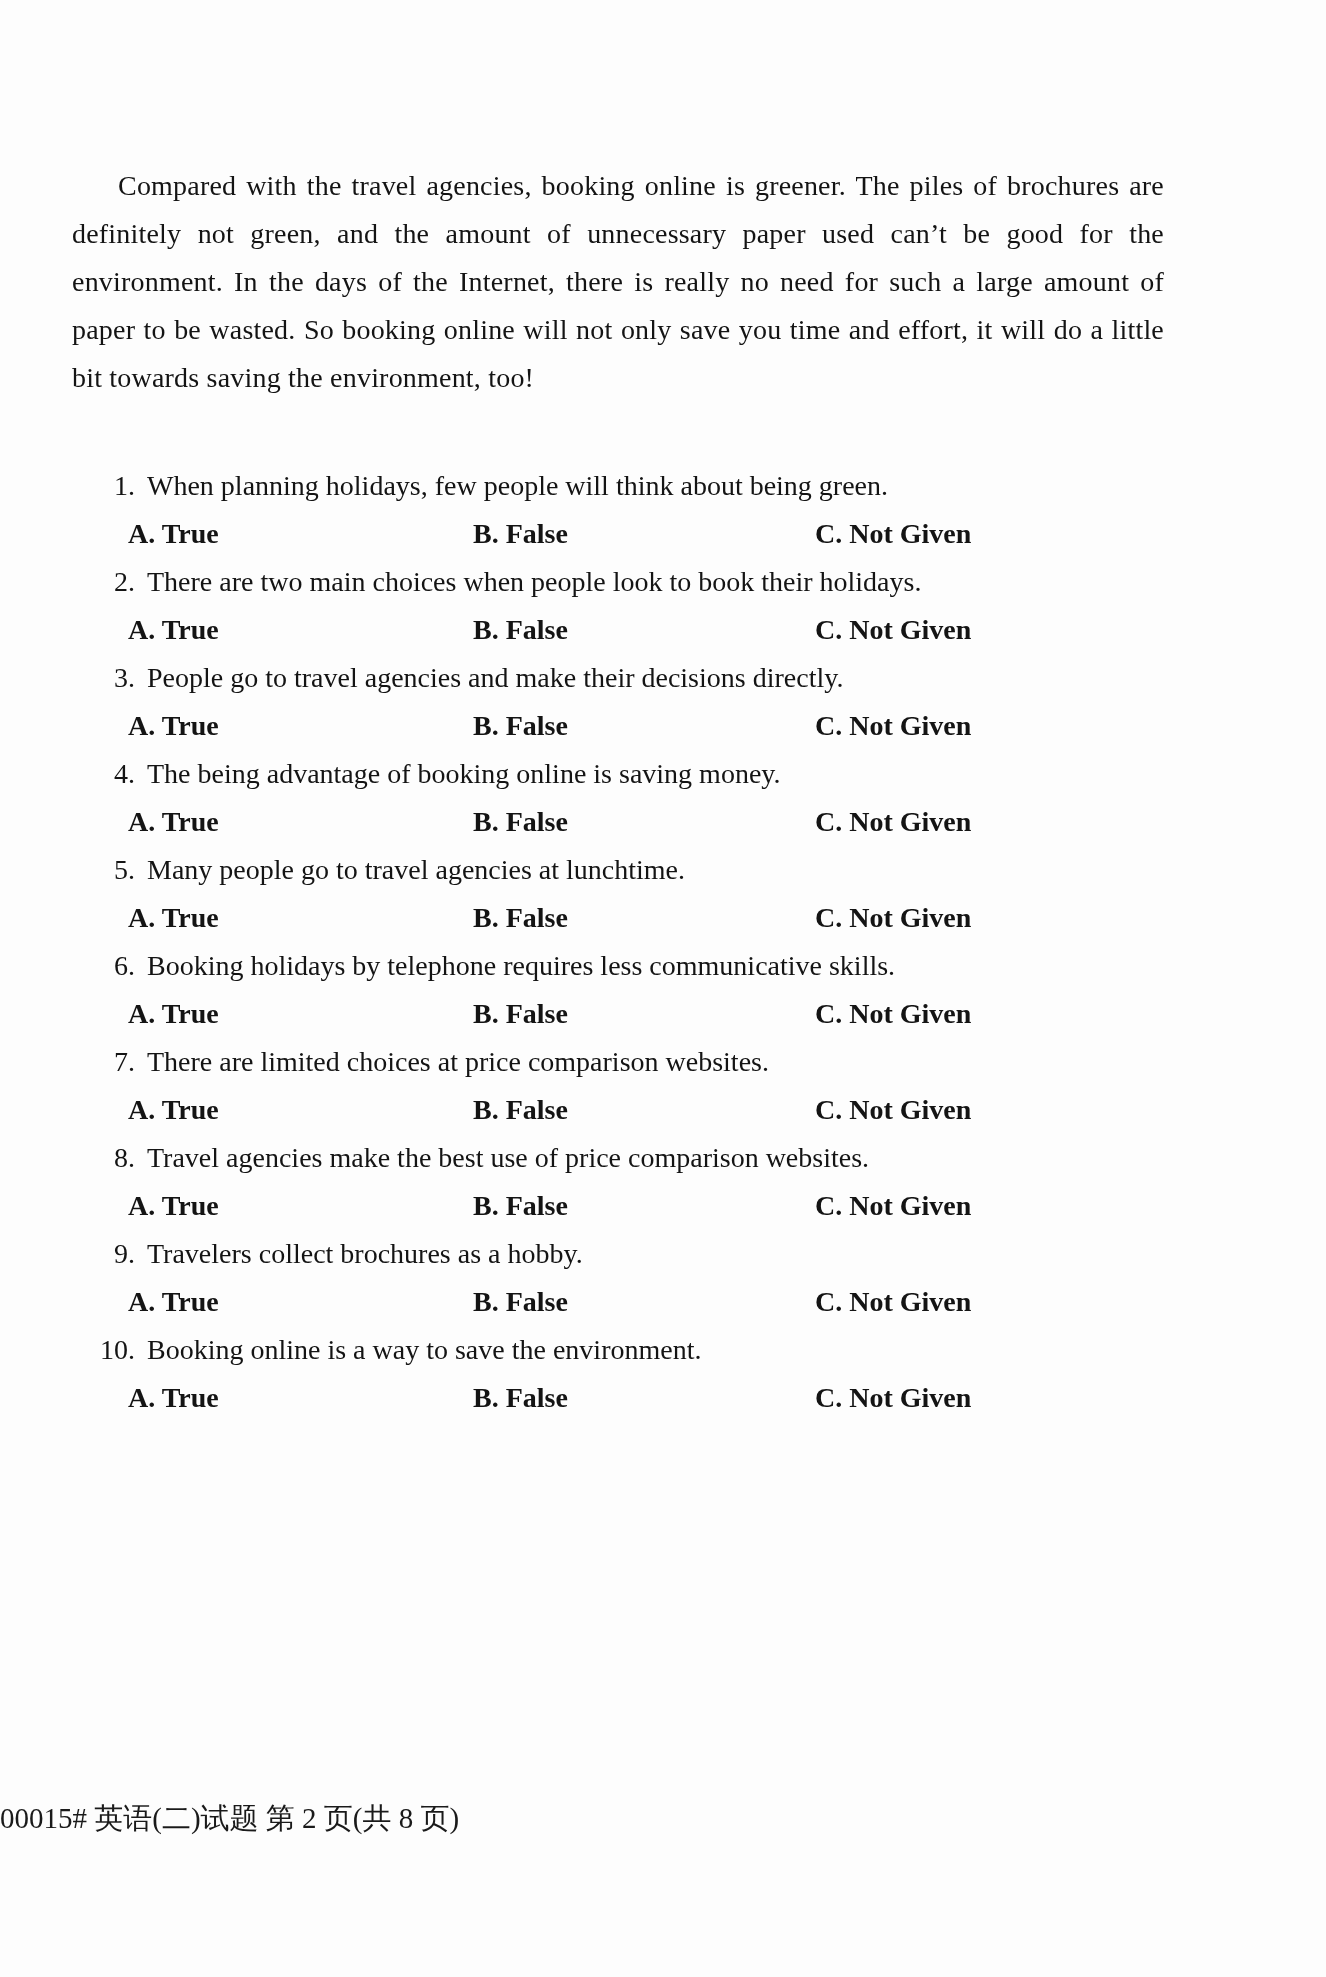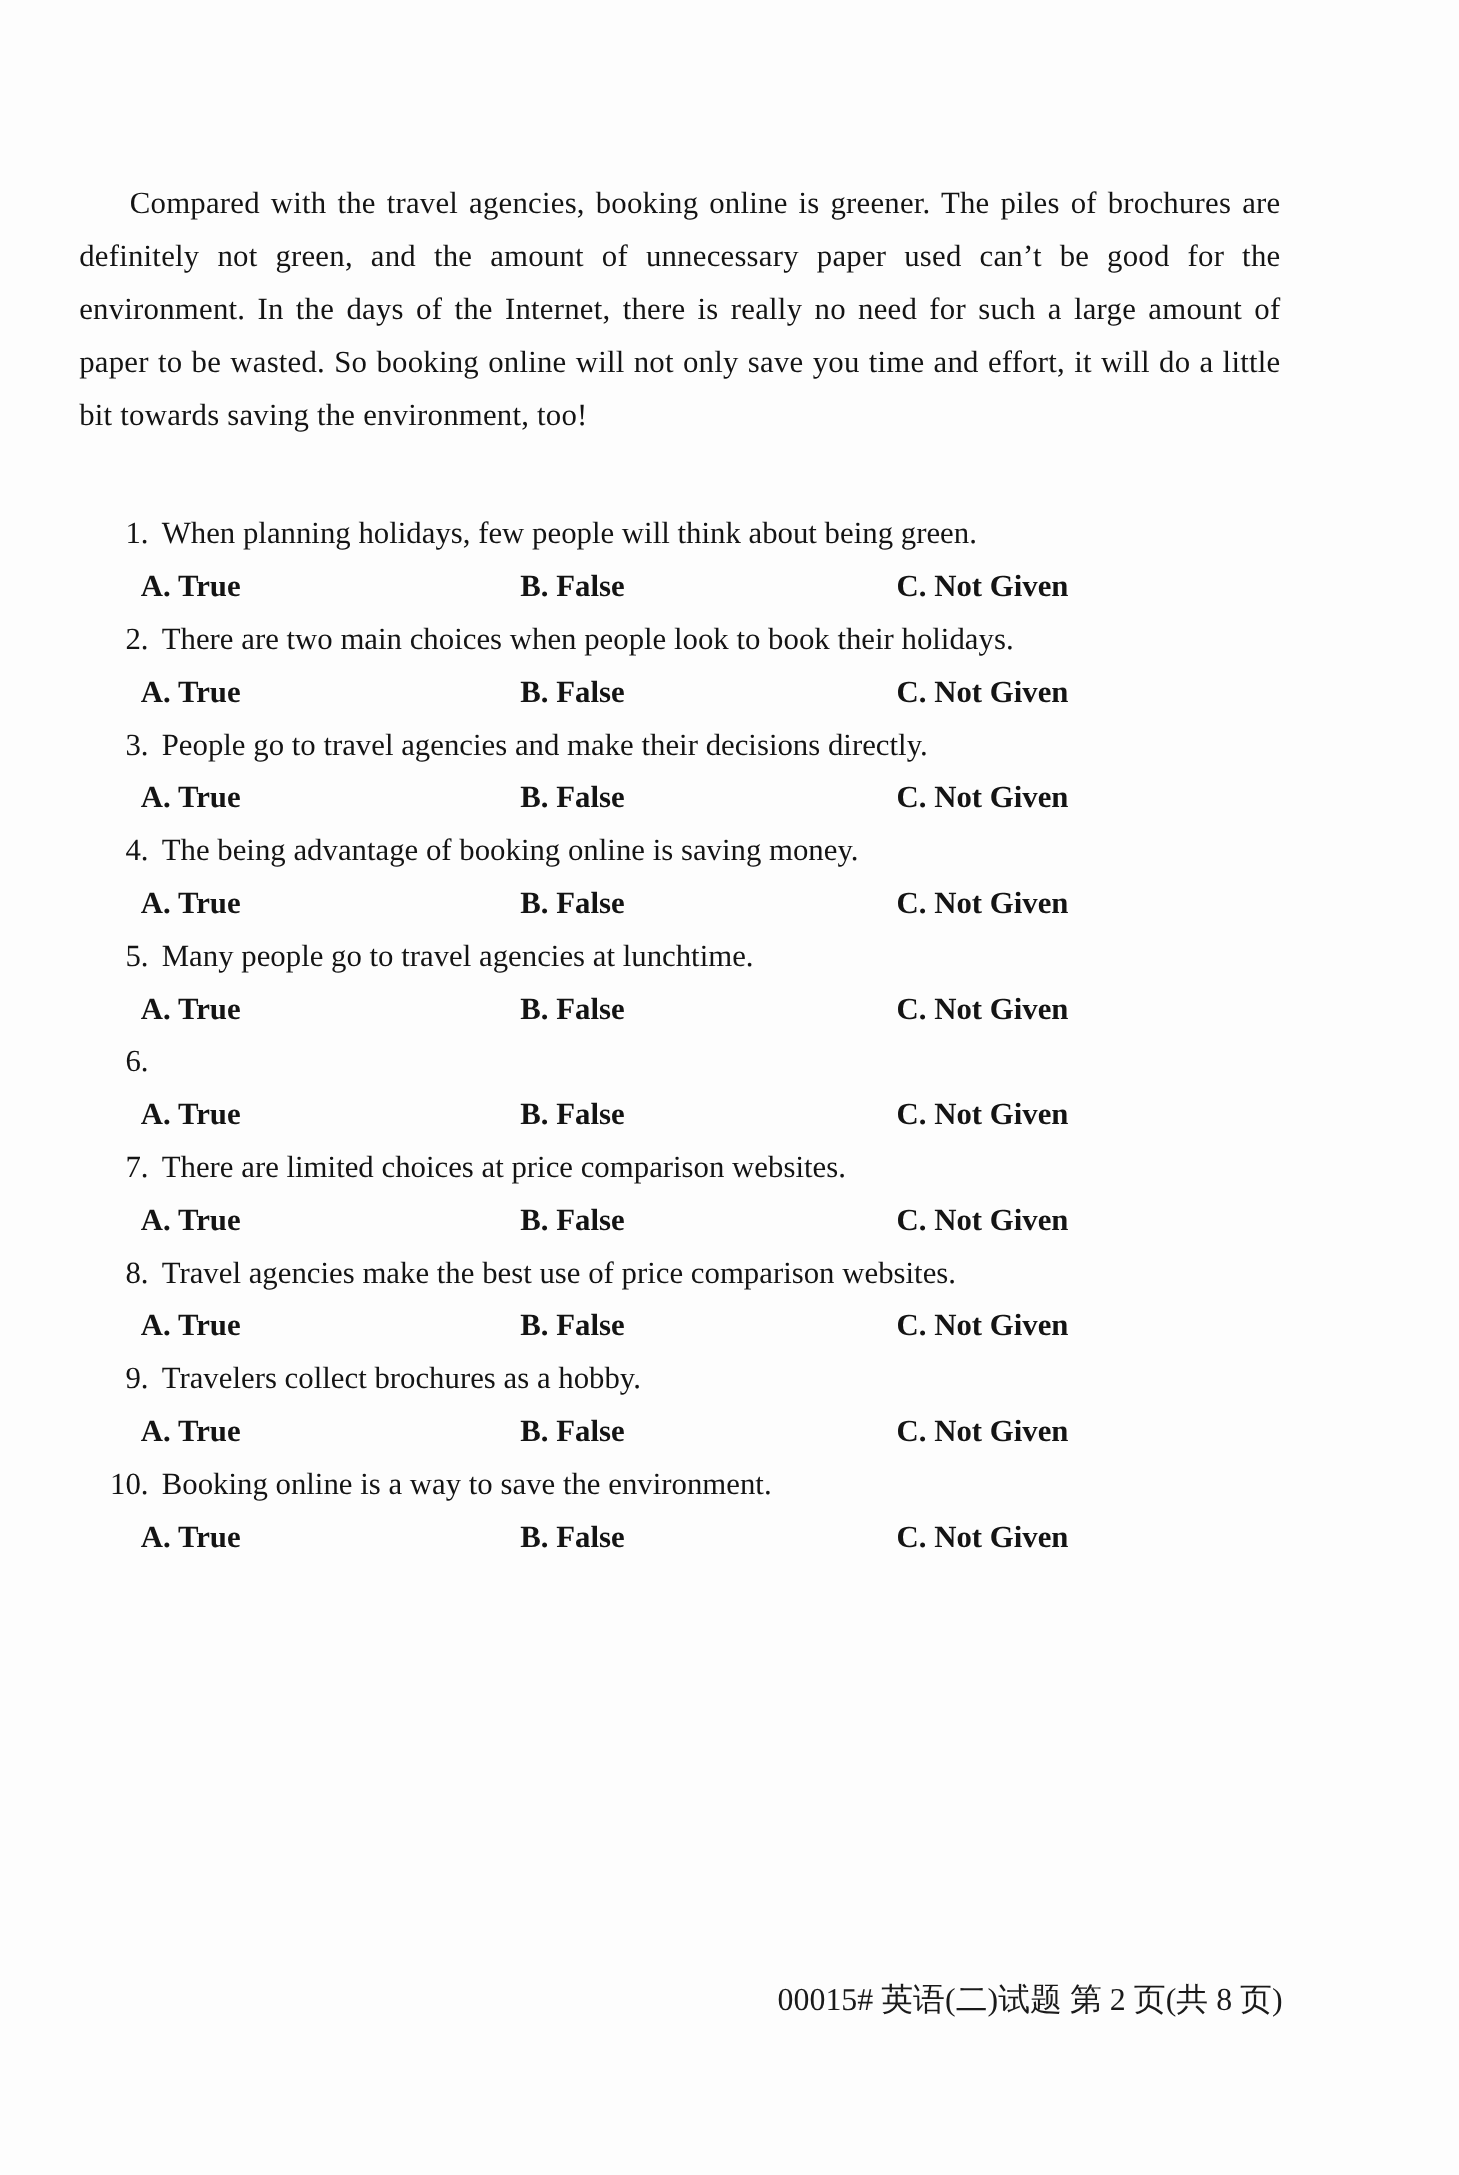--- a/index.html
+++ b/index.html
@@ -62,21 +62,21 @@
     font-weight: bold;
   }
   .opt-a { margin-left: 40px; width: 345px; }
   .opt-b { width: 342px; }
   .opt-c { }
   .footer {
     position: absolute;
     top: 1766px;
     left: 0;
     width: 1166px;
-    text-align: right;
+    text-align: left;
     font-size: 29px;
     line-height: 40px;
     color: #1a1a1a;
   }
 </style>
 </head>
 <body>
 
 <div class="page">
 
@@ -130,20 +130,21 @@
         <span class="q-text">Many people go to travel agencies at lunchtime.</span>
       </div>
       <div class="q-options">
         <span class="opt opt-a">A. True</span><span class="opt opt-b">B. False</span><span class="opt opt-c">C. Not Given</span>
       </div>
     </div>
 
     <div class="question">
       <div class="q-line">
         <span class="q-num">6.</span>
+        <span class="q-text">Booking holidays by telephone requires less communicative skills.</span>
       </div>
       <div class="q-options">
         <span class="opt opt-a">A. True</span><span class="opt opt-b">B. False</span><span class="opt opt-c">C. Not Given</span>
       </div>
     </div>
 
     <div class="question">
       <div class="q-line">
         <span class="q-num">7.</span>
         <span class="q-text">There are limited choices at price comparison websites.</span>

